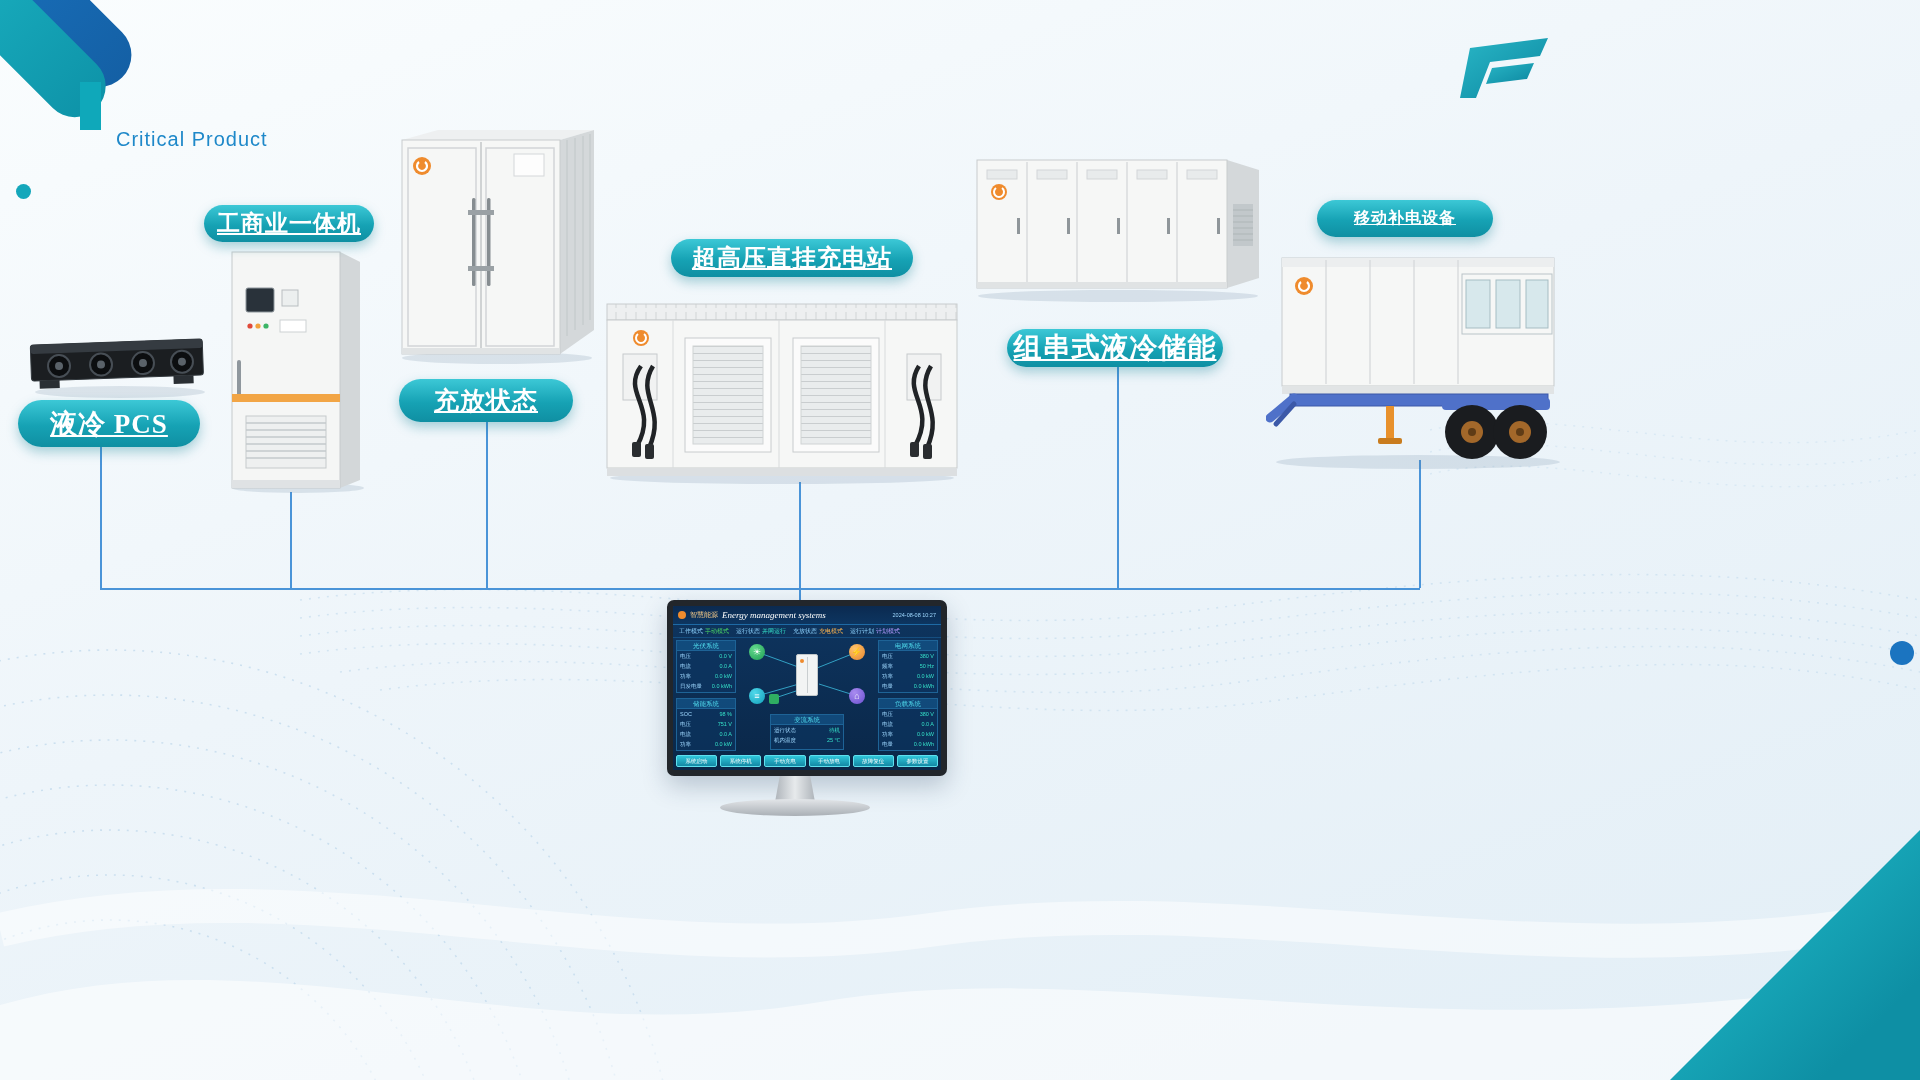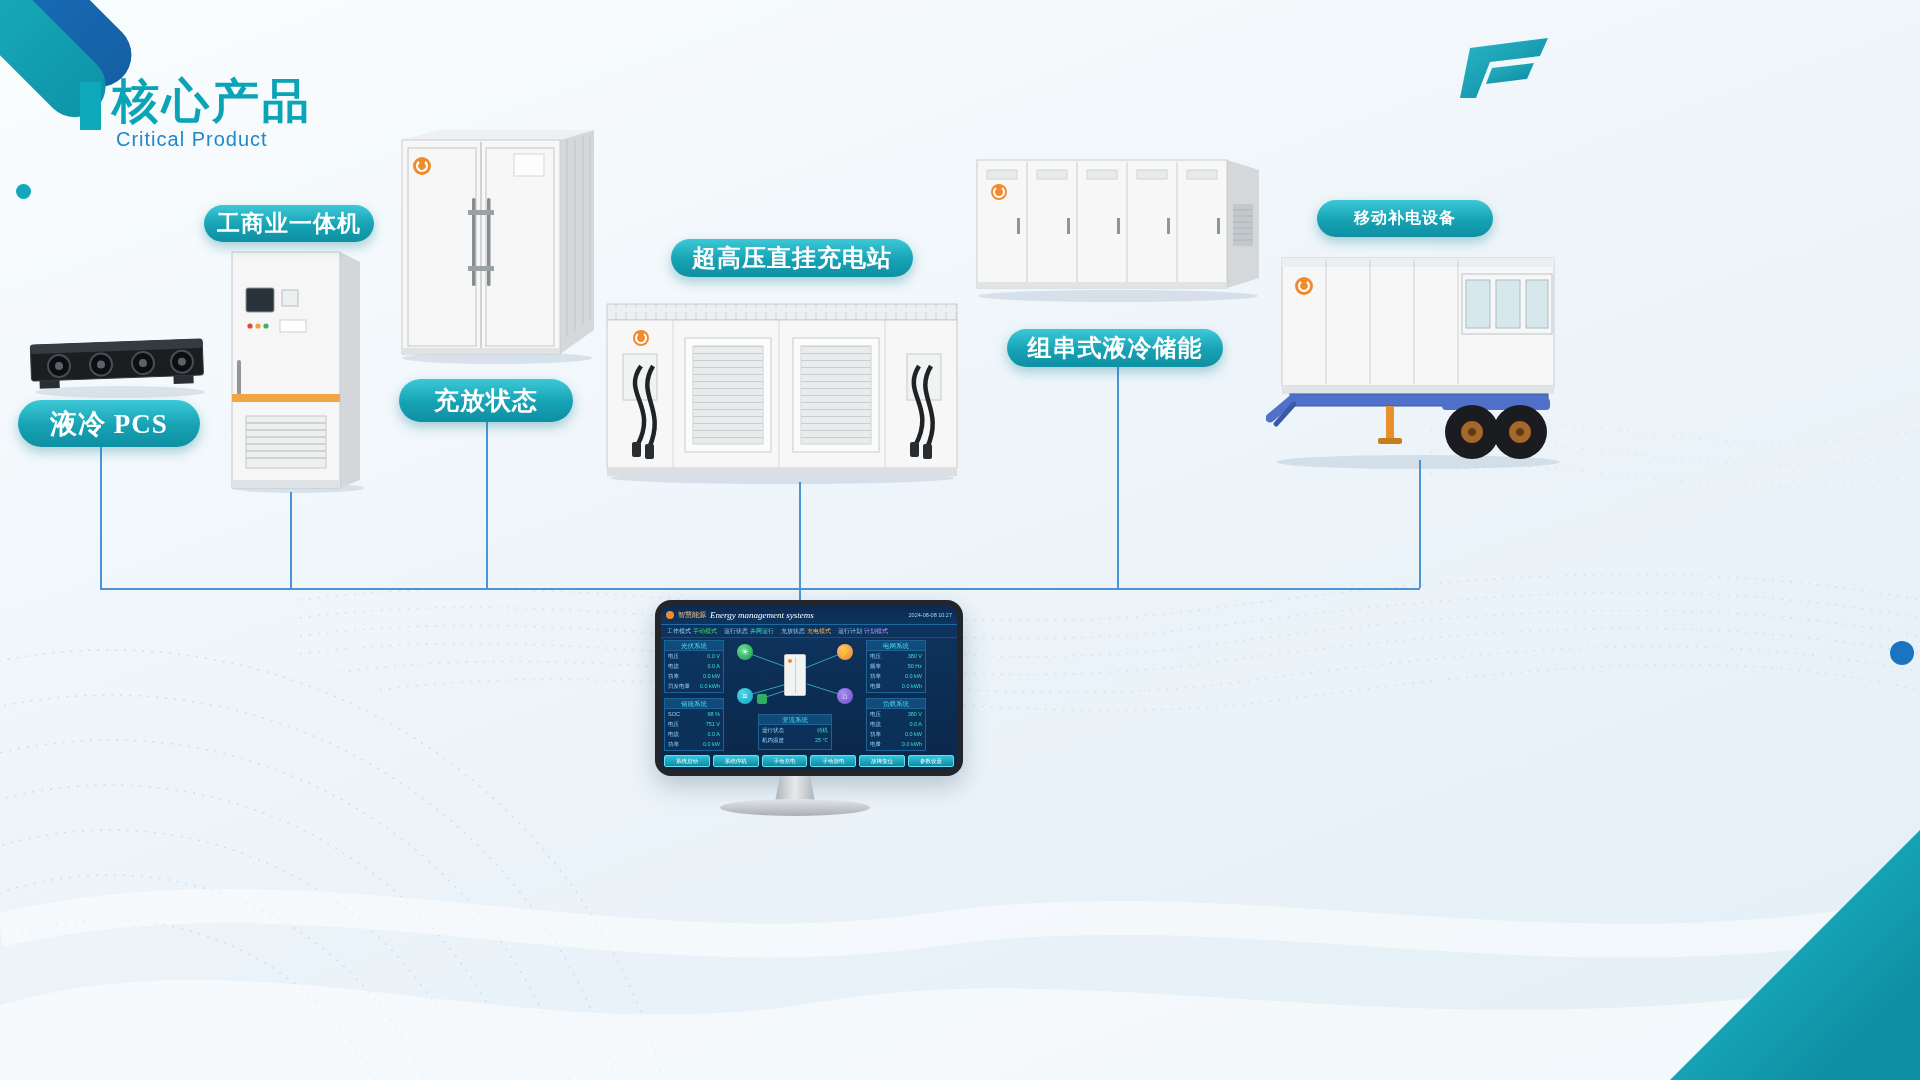--- a/index.html
+++ b/index.html
@@ -47,33 +47,33 @@
   .dev-cab    { left:222px;  top:242px; width:148px; height:252px; }
   .dev-micro  { left:394px;  top:124px; width:206px; height:242px; }
   .dev-charge { left:601px;  top:294px; width:362px; height:192px; }
   .dev-string { left:971px;  top:146px; width:294px; height:158px; }
   .dev-mobile { left:1266px; top:248px; width:304px; height:224px; }
 
   
   .pill { position:absolute; z-index:5; display:flex; align-items:center; justify-content:center;
           background:linear-gradient(180deg,#3cc8d6 0%,#16a2b4 55%,#0f8fa2 100%);
           color:#fff; border-radius:999px; font-family:"Liberation Serif", serif; font-weight:700;
-          letter-spacing:1px; box-shadow:0 5px 12px rgba(16,130,150,.35); white-space:nowrap; }
+          letter-spacing:1px; box-shadow:0 5px 12px rgba(16,130,150,.35); white-space:nowrap;text-decoration:underline; }
   .pill-pcs    { left:18px;   top:400px; width:182px; height:47px; font-size:27px; }
   .pill-aio    { left:204px;  top:205px; width:170px; height:37px; font-size:23px; }
   .pill-micro  { left:399px;  top:379px; width:174px; height:43px; font-size:25px; }
   .pill-charge { left:671px;  top:239px; width:242px; height:38px; font-size:24px; }
-  .pill-string { left:1007px; top:329px; width:216px; height:38px; font-size:24px; }
+  .pill-string { left:1007px; top:329px; width:216px; height:38px; font-size:28px; }
   .pill-mobile { left:1317px; top:200px; width:176px; height:37px; font-size:16px; }
   .pill-ems    { left:677px;  top:817px; width:232px; height:45px; font-size:26px; }
 
   
   .monitor { position:absolute; left:655px; top:600px; width:280px; z-index:4; }
-  .mon-screen { position:relative; width:308px; height:176px; background:#0d3157;
-                border:6px solid #22262b; border-radius:16px; box-shadow:0 10px 24px rgba(30,60,90,.25); overflow:hidden; }
+  .mon-screen { position:relative; width:280px; height:176px; background:#0d3157;
+                border:6px solid #22262b; border-radius:7px; box-shadow:0 10px 24px rgba(30,60,90,.25); overflow:hidden;margin-left:12px; }
   .mon-neck { position:absolute; left:120px; top:176px; width:40px; height:26px;
               background:linear-gradient(90deg,#aeb4ba,#e7eaec 50%,#aeb4ba);
               clip-path:polygon(12% 0,88% 0,100% 100%,0 100%); }
   .mon-base { position:absolute; left:65px; top:199px; width:150px; height:17px; border-radius:50%;
               background:linear-gradient(180deg,#e3e6e9,#a9afb5); }
 
   
   .scr { position:absolute; inset:0; background:linear-gradient(180deg,#0e3560,#0a2748); }
   .scr-header { position:absolute; left:0; right:0; top:0; height:19px; display:flex; align-items:center;
                 gap:4px; padding:0 5px; background:linear-gradient(180deg,#0b2a50,#0d3560);
@@ -146,21 +146,20 @@
     <path d="M0,930 C300,858 620,975 930,930 C1240,885 1560,985 1920,915" fill="none" stroke="#ffffff" stroke-width="34" opacity="0.5"></path>
   </svg>
 
   <div class="deco deco-blue"></div>
   <div class="deco deco-teal"></div>
   <div class="deco dot-a"></div>
   <div class="deco dot-b"></div>
   <div class="deco corner-tri"></div>
 
   <div class="title-accent"></div>
-  <h1 class="page-title">核心产品</h1>
   <div class="page-subtitle">Critical Product</div>
 
   <svg class="brand-logo" viewBox="0 0 112 72">
     <defs>
       <linearGradient id="lg" x1="0" y1="0" x2="1" y2="1">
         <stop offset="0" stop-color="#29b6c6"></stop>
           <stop offset="1" stop-color="#0c87a0"></stop>
       </linearGradient>
     </defs>
     <path d="M18 14 L96 4 L88 22 L38 28 L24 64 L8 64 Z" fill="url(#lg)"></path>

